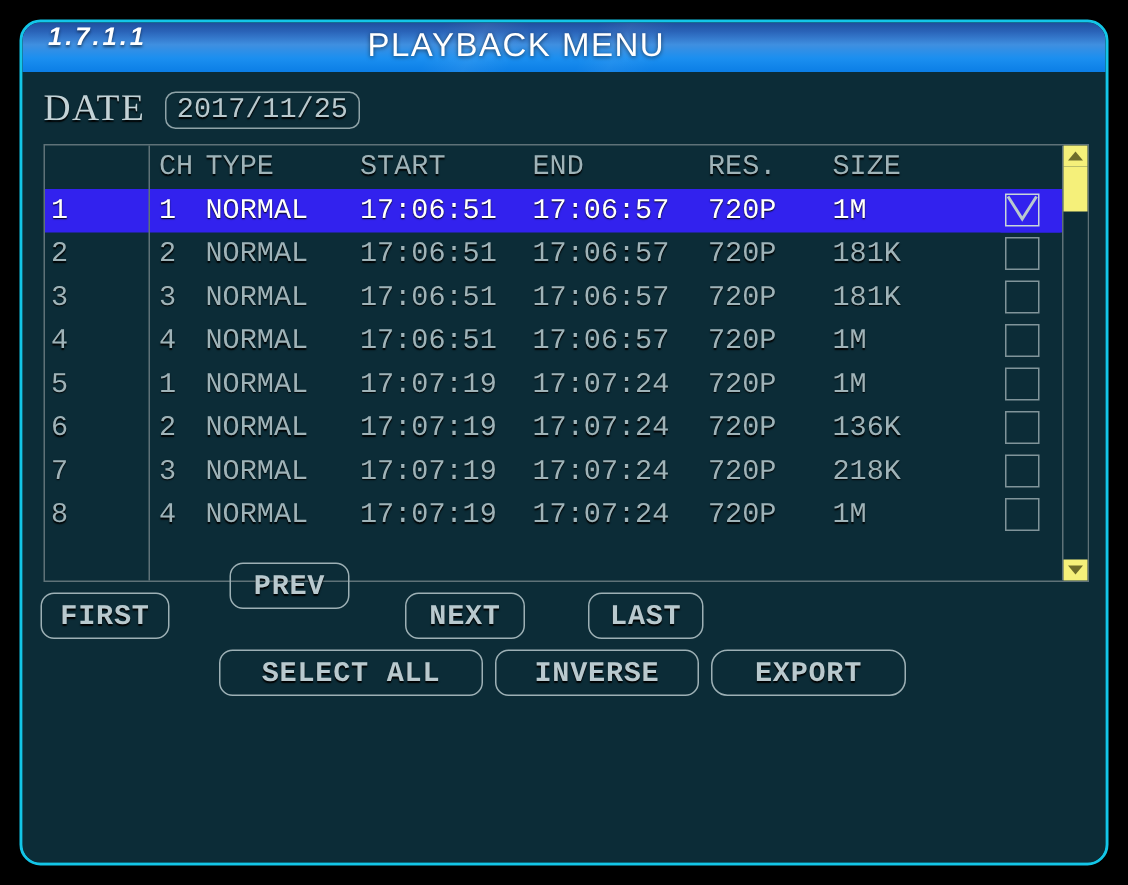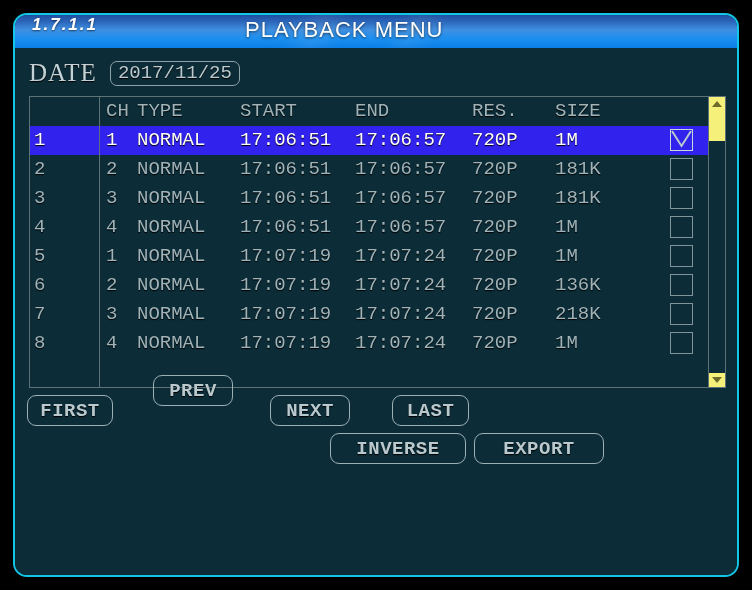--- a/index.html
+++ b/index.html
@@ -264,21 +264,21 @@
     letter-spacing: 0.5px;
     height: 31px;
     font-weight: bold;
   }
   #btn-first     { left: 12px;  top: 347px; width: 86px; }
   #btn-prev      { left: 138px; top: 327px; width: 80px; }
   #btn-next      { left: 255px; top: 347px; width: 80px; }
   #btn-last      { left: 377px; top: 347px; width: 77px; }
   #btn-selectall { left: 131px; top: 385px; width: 176px; }
   #btn-inverse   { left: 315px; top: 385px; width: 136px; }
-  #btn-export    { left: 459px; top: 385px; width: 130px; }
+  #btn-export    { left: 459px; top: 385px; width: 130px; border-radius: 11px; }
 </style>
 </head>
 <body>
 
 <div id="window">
 
   <div id="titlebar">
     <div id="menu-code">1.7.1.1</div>
     <div id="menu-title">PLAYBACK MENU</div>
   </div>
@@ -429,17 +429,18 @@
           <div class="sb-arrow down"></div>
         </div>
       </div>
 
     </div>
 
     <div class="btn" id="btn-first">FIRST</div>
     <div class="btn" id="btn-prev">PREV</div>
     <div class="btn" id="btn-next">NEXT</div>
     <div class="btn" id="btn-last">LAST</div>
+    <div class="btn" id="btn-selectall">SELECT ALL</div>
     <div class="btn" id="btn-inverse">INVERSE</div>
     <div class="btn" id="btn-export">EXPORT</div>
 
   </div>
 </div>
 
 </body></html>

